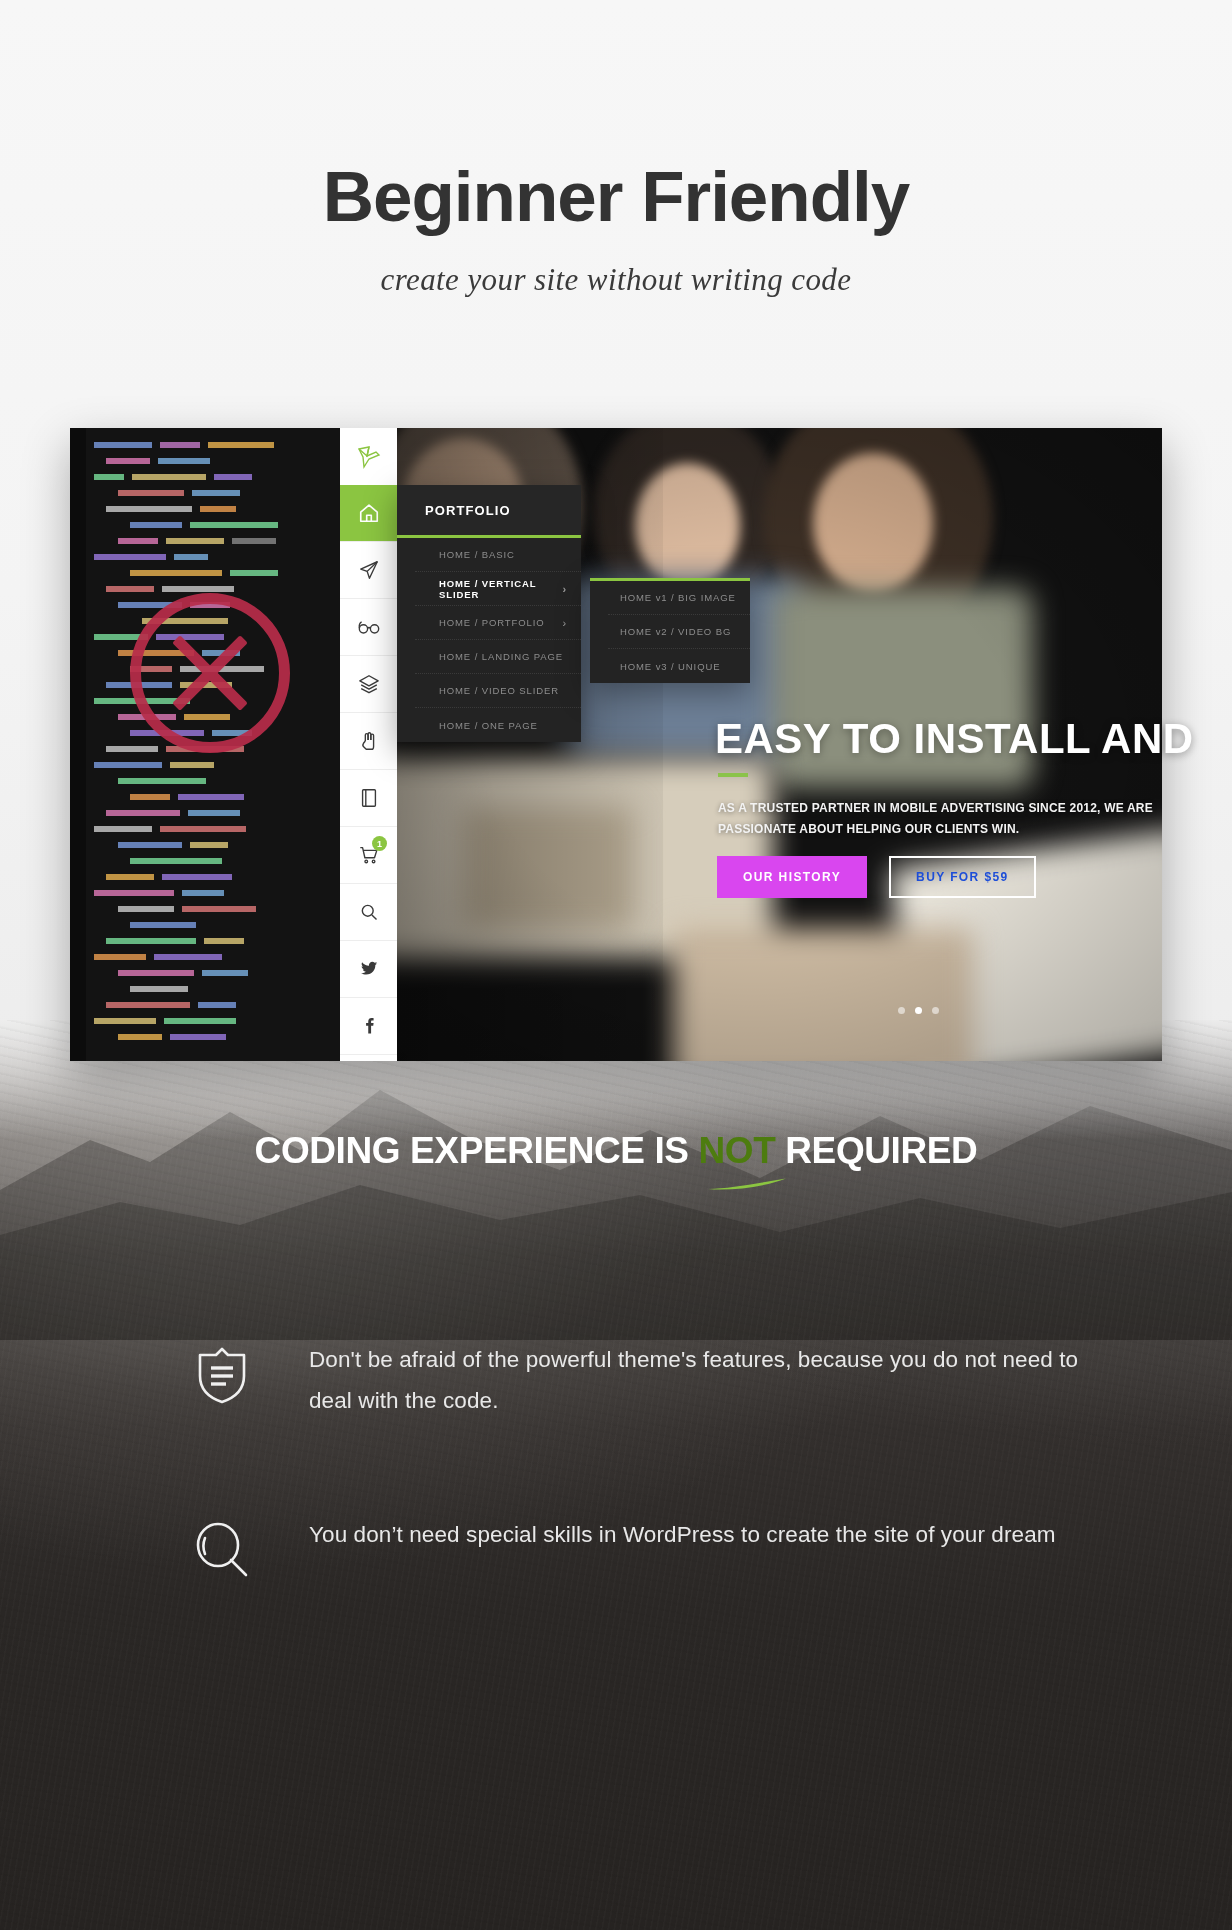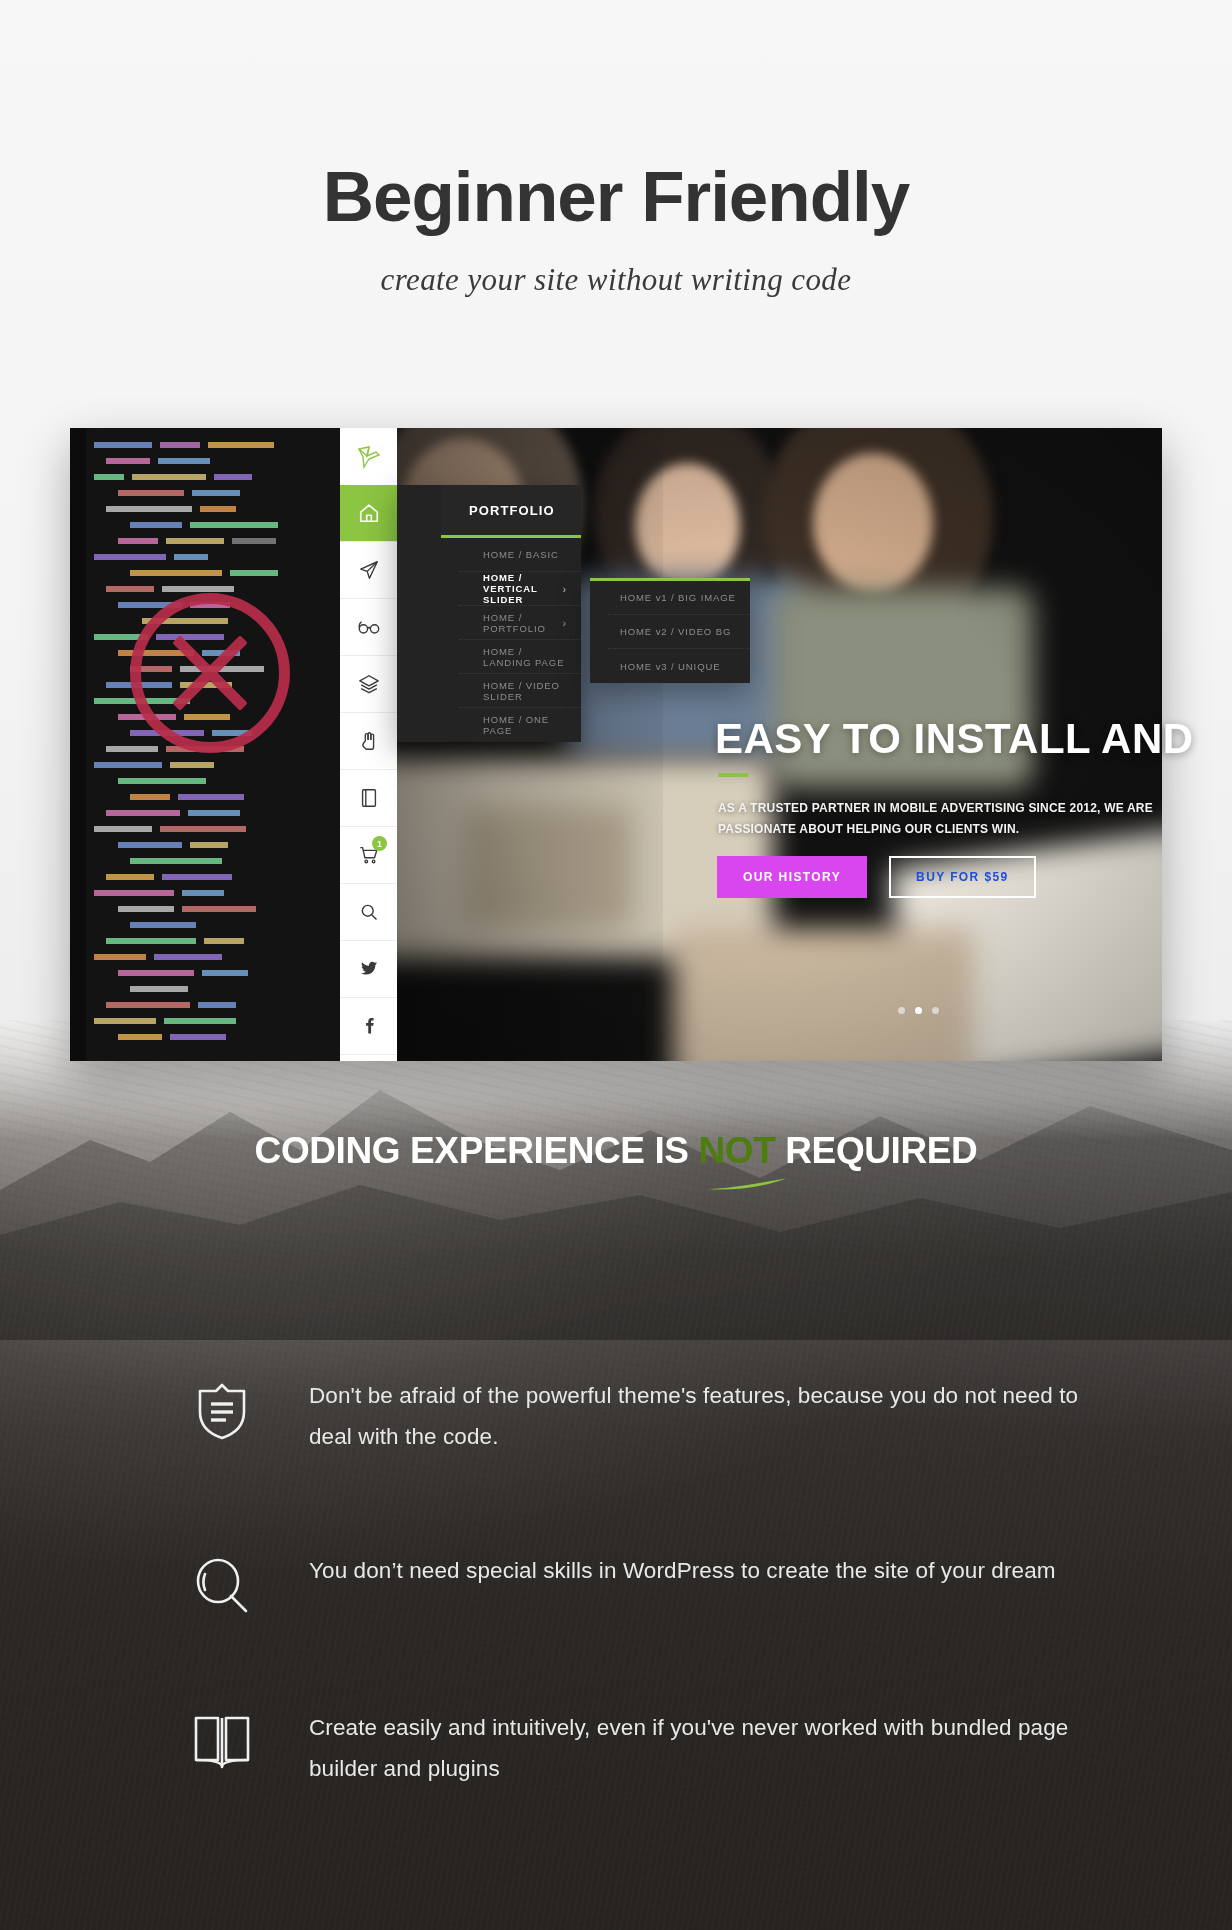--- a/index.html
+++ b/index.html
@@ -158,21 +158,20 @@
     width: 15px; height: 15px; border-radius: 50%;
     background: #8bc541; color: #fff; font-size: 9px; font-weight: bold;
     display: flex; align-items: center; justify-content: center;
   }
 
   
   .menu {
     position: absolute; left: 397px; top: 485px; width: 184px;
     background: #232323; z-index: 9;
     box-shadow: 0 10px 30px rgba(0,0,0,0.35);
-    padding-left: 44px;
   }
   .menu-head {
     height: 53px; display: flex; align-items: center;
     padding-left: 28px; color: #ffffff;
     font-size: 13px; font-weight: bold; letter-spacing: 1.1px;
     border-bottom: 3px solid #8bc541;
     background: #262626;
   }
   .menu-item {
     height: 34px; display: flex; align-items: center;
@@ -198,21 +197,21 @@
     text-align: center; color: #ffffff;
     font-size: 37px; font-weight: bold; letter-spacing: -0.4px;
   }
   .section-heading .hl { color: #4d7c0f; position: relative; }
   .swoosh {
     position: absolute; left: 706px; top: 1178px;
     width: 82px; height: 13px;
   }
 
   
-  .features { position: absolute; left: 185px; top: 1376px; width: 900px; }
+  .features { position: absolute; left: 185px; top: 1340px; width: 900px; }
   .feature { display: flex; align-items: flex-start; margin-bottom: 93px; }
   .feature-icon {
     width: 74px; flex: 0 0 74px; display: flex; justify-content: center;
     padding-top: 6px;
   }
   .feature-text {
     font-size: 22.5px; line-height: 1.82; color: #e8e8e8;
     font-weight: 300; letter-spacing: 0.1px;
     padding-left: 50px;
   }
@@ -524,27 +523,16 @@
       <div class="feature-icon">
         <svg width="56" height="58" viewBox="0 0 56 58" fill="none" stroke="#f0f0f0" stroke-width="2.6" stroke-linecap="round">
           <ellipse cx="24" cy="24" rx="20" ry="21"></ellipse>
           <path d="M11 17 C9 22, 9 28, 11 33"></path>
           <path d="M37 39 L52 54"></path>
         </svg>
       </div>
       <div class="feature-text">You don’t need special skills in WordPress to create the site of your dream</div>
     </div>
 
-    <div class="feature">
-      <div class="feature-icon">
-        <svg width="58" height="56" viewBox="0 0 58 56" fill="none" stroke="#f0f0f0" stroke-width="2.6" stroke-linejoin="round">
-          <path d="M3 4 H25 V46 H3 Z"></path>
-          <path d="M33 4 H55 V46 H33 Z"></path>
-          <path d="M3 46 Q29 46, 29 53 Q29 46, 55 46"></path>
-          <path d="M29 4 V50"></path>
-        </svg>
-      </div>
-      <div class="feature-text">Create easily and intuitively, even if you've never worked with bundled page builder and plugins</div>
-    </div>
 
   </div>
 
 </div>
 
 </body></html>

